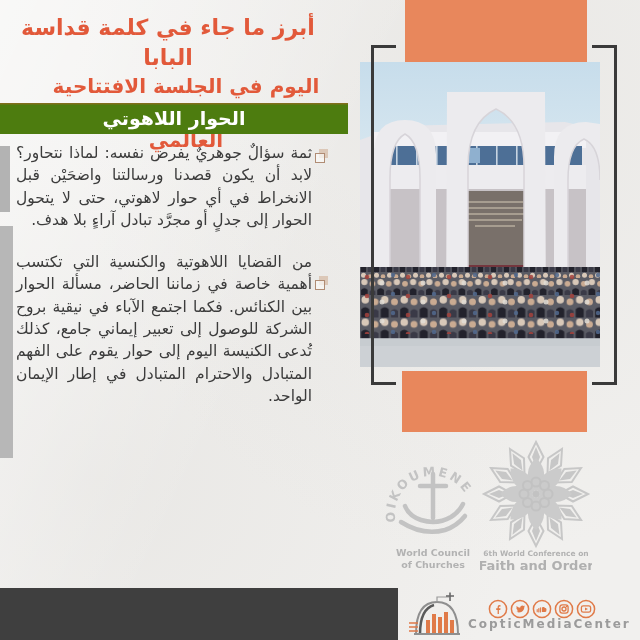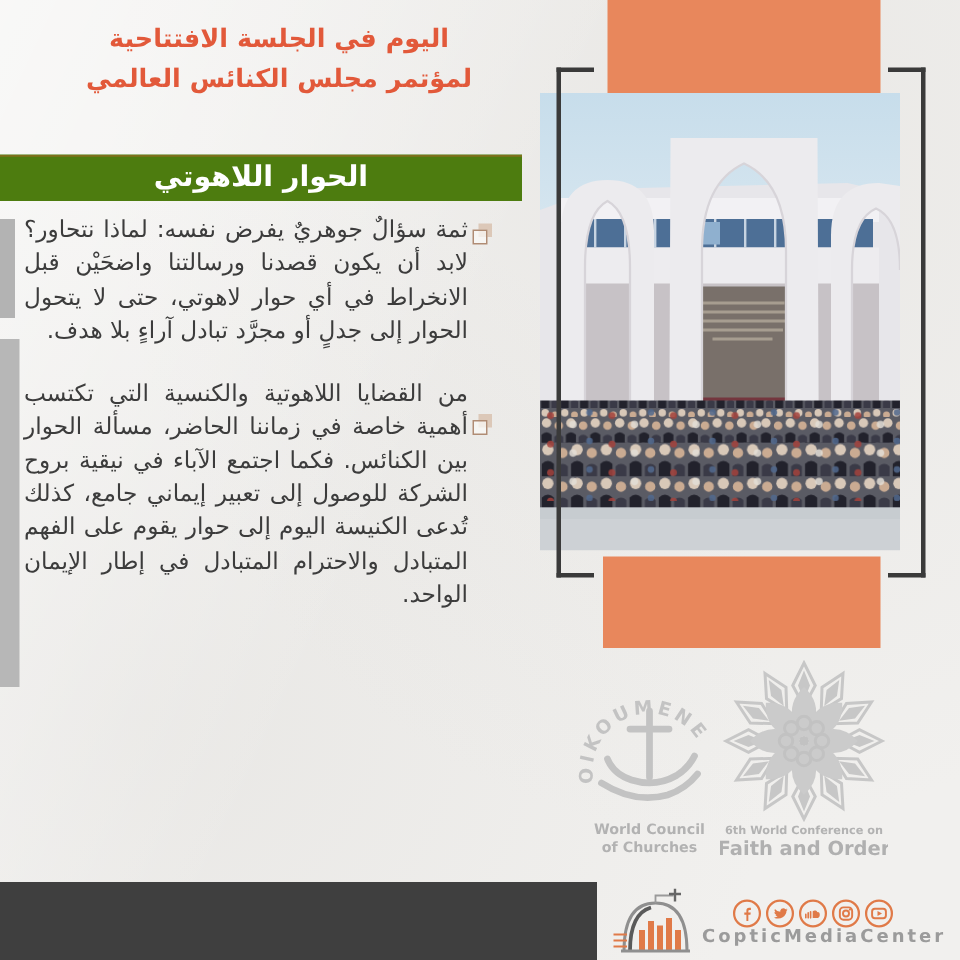--- a/index.html
+++ b/index.html
@@ -16,21 +16,21 @@
       radial-gradient(ellipse at 15% 75%, rgba(214,212,208,.30), transparent 55%);
   }
   .abs{position:absolute;}
 
   
   .headline{
     left:0;top:13px;width:336px;text-align:center;direction:rtl;
     color:#e2593a;font-weight:bold;
   }
   .headline .l1{font-size:22px;line-height:30px;}
-  .headline .l2,.headline .l3{font-size:17px;line-height:27px;padding-left:36px;}
+  .headline .l2,.headline .l3{font-size:20px;line-height:27px;padding-left:36px;}
 
   .banner{
     left:0;top:103px;width:348px;height:31px;background:#4d7c0f;
     color:#ffffff;font-weight:bold;font-size:19px;line-height:31px;
     text-align:center;direction:rtl;
     box-shadow:0 1.5px 0 rgba(190,95,45,.45) inset;
   }
 
   
   .body-copy{
@@ -78,20 +78,21 @@
   }
 </style>
 </head>
 <body>
 
 <div class="canvas">
 
   <div class="abs orange-rect-top"></div>
 
   <div class="abs headline">
+    <div class="l1">أبرز ما جاء في كلمة قداسة البابا</div>
     <div class="l2">اليوم في الجلسة الافتتاحية</div>
     <div class="l3">لمؤتمر مجلس الكنائس العالمي</div>
   </div>
 
   <div class="abs banner">الحوار اللاهوتي</div>
 
   <div class="abs side-bar1"></div>
   <div class="abs side-bar2"></div>
 
   <div class="abs bullet" style="left:315px;top:149px;">

